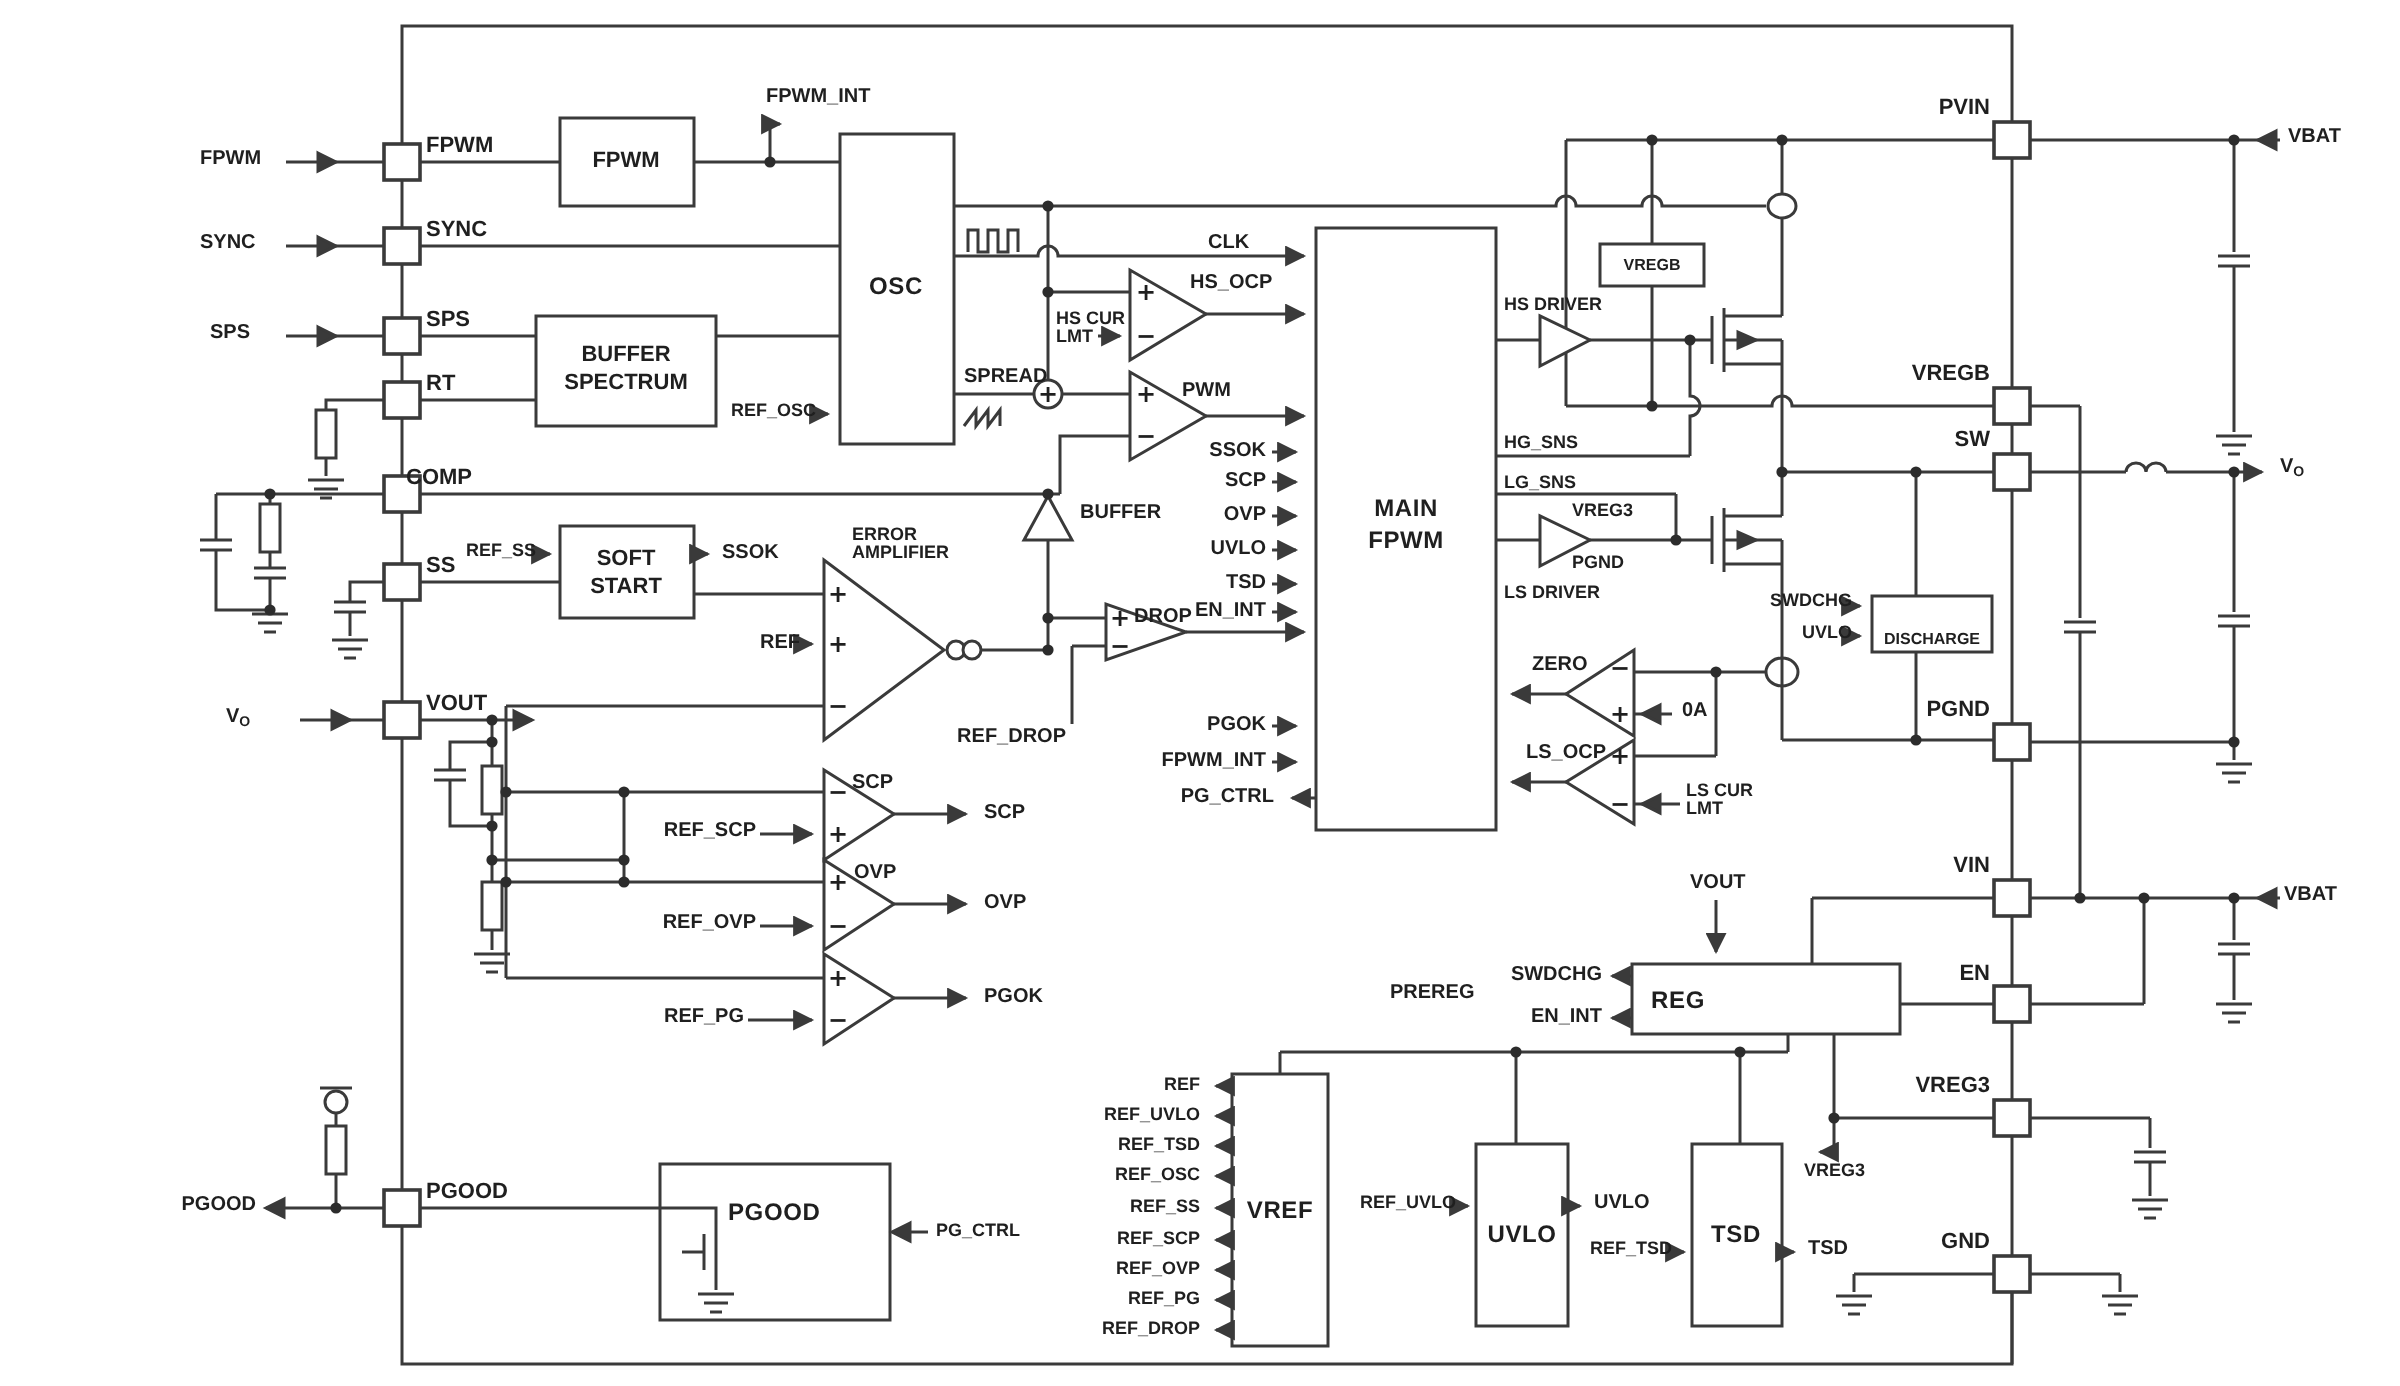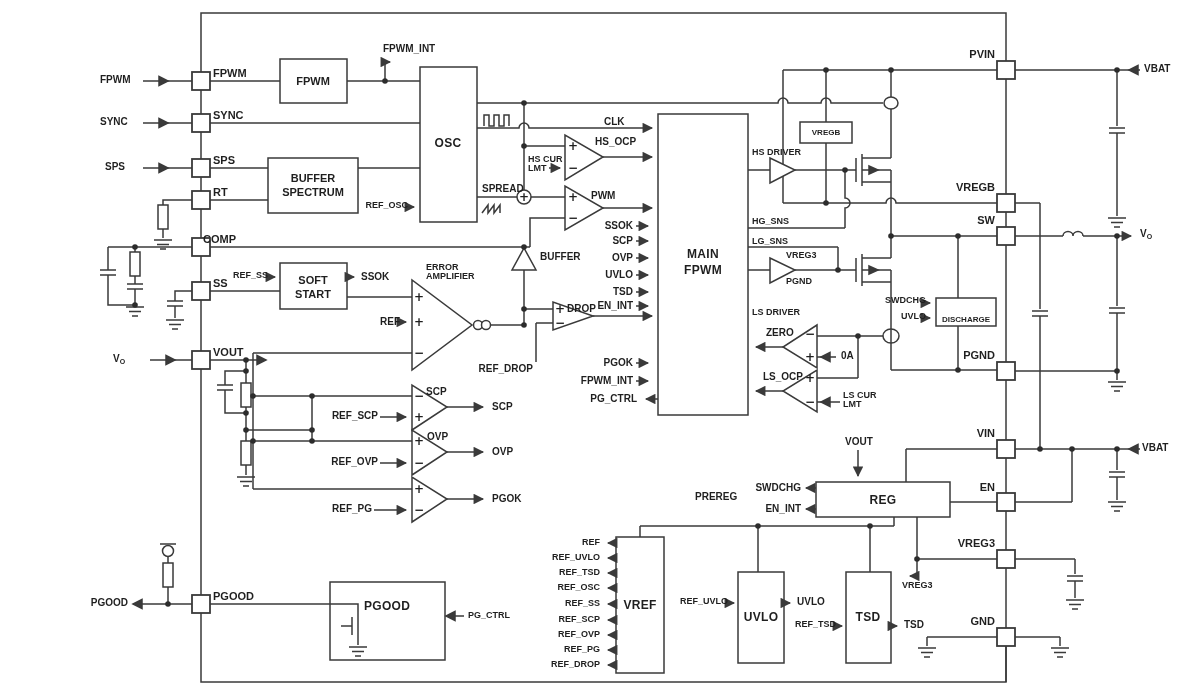--- a/index.html
+++ b/index.html
@@ -407,21 +407,21 @@
 <div class="lb md ctr" style="left:313px;top:81px">FPWM</div>
 <div class="lb md ctr" style="left:313px;top:178px">BUFFER</div>
 <div class="lb md ctr" style="left:313px;top:192px">SPECTRUM</div>
 <div class="lb blk ctr" style="left:448px;top:143px">OSC</div>
 <div class="lb md ctr" style="left:313px;top:280px">SOFT</div>
 <div class="lb md ctr" style="left:313px;top:294px">START</div>
 <div class="lb blk ctr" style="left:703px;top:254px">MAIN</div>
 <div class="lb blk ctr" style="left:703px;top:270px">FPWM</div>
 <div class="lb s8 ctr" style="left:826px;top:133px">VREGB</div>
 <div class="lb s8 ctr" style="left:966px;top:320px">DISCHARGE</div>
-<div class="lb blk ctr" style="left:883px;top:500px">REG</div>
+<div class="lb blk ctr" style="left:839px;top:500px">REG</div>
 <div class="lb blk ctr" style="left:640px;top:605px">VREF</div>
 <div class="lb blk ctr" style="left:761px;top:617px">UVLO</div>
 <div class="lb blk ctr" style="left:868px;top:617px">TSD</div>
 <div class="lb blk" style="left:364px;top:600px">PGOOD</div>
 
 <div class="lb" style="left:383px;top:44px">FPWM_INT</div>
 <div class="lb s9 rt" style="left:408px;top:201px">REF_OSC</div>
 <div class="lb" style="left:604px;top:117px">CLK</div>
 <div class="lb" style="left:595px;top:137px">HS_OCP</div>
 <div class="lb s9" style="left:528px;top:155px">HS CUR</div>
@@ -453,21 +453,21 @@
 <div class="lb rt" style="left:633px;top:301px">EN_INT</div>
 <div class="lb rt" style="left:633px;top:358px">PGOK</div>
 <div class="lb rt" style="left:633px;top:376px">FPWM_INT</div>
 <div class="lb rt" style="left:637px;top:394px">PG_CTRL</div>
 
 <div class="lb s9" style="left:752px;top:148px">HS DRIVER</div>
 <div class="lb s9" style="left:752px;top:217px">HG_SNS</div>
 <div class="lb s9" style="left:752px;top:237px">LG_SNS</div>
 <div class="lb s9" style="left:786px;top:251px">VREG3</div>
 <div class="lb s9" style="left:786px;top:277px">PGND</div>
-<div class="lb s9" style="left:752px;top:308px">LS DRIVER</div>
+<div class="lb s9" style="left:752px;top:292px">LS DRIVER</div>
 <div class="lb s9 rt" style="left:926px;top:296px">SWDCHG</div>
 <div class="lb s9 rt" style="left:926px;top:312px">UVLO</div>
 <div class="lb" style="left:766px;top:328px">ZERO</div>
 <div class="lb" style="left:841px;top:351px">0A</div>
 <div class="lb" style="left:763px;top:372px">LS_OCP</div>
 <div class="lb s9" style="left:843px;top:391px">LS CUR</div>
 <div class="lb s9" style="left:843px;top:400px">LMT</div>
 
 <div class="lb" style="left:845px;top:437px">VOUT</div>
 <div class="lb rt" style="left:801px;top:483px">SWDCHG</div>

